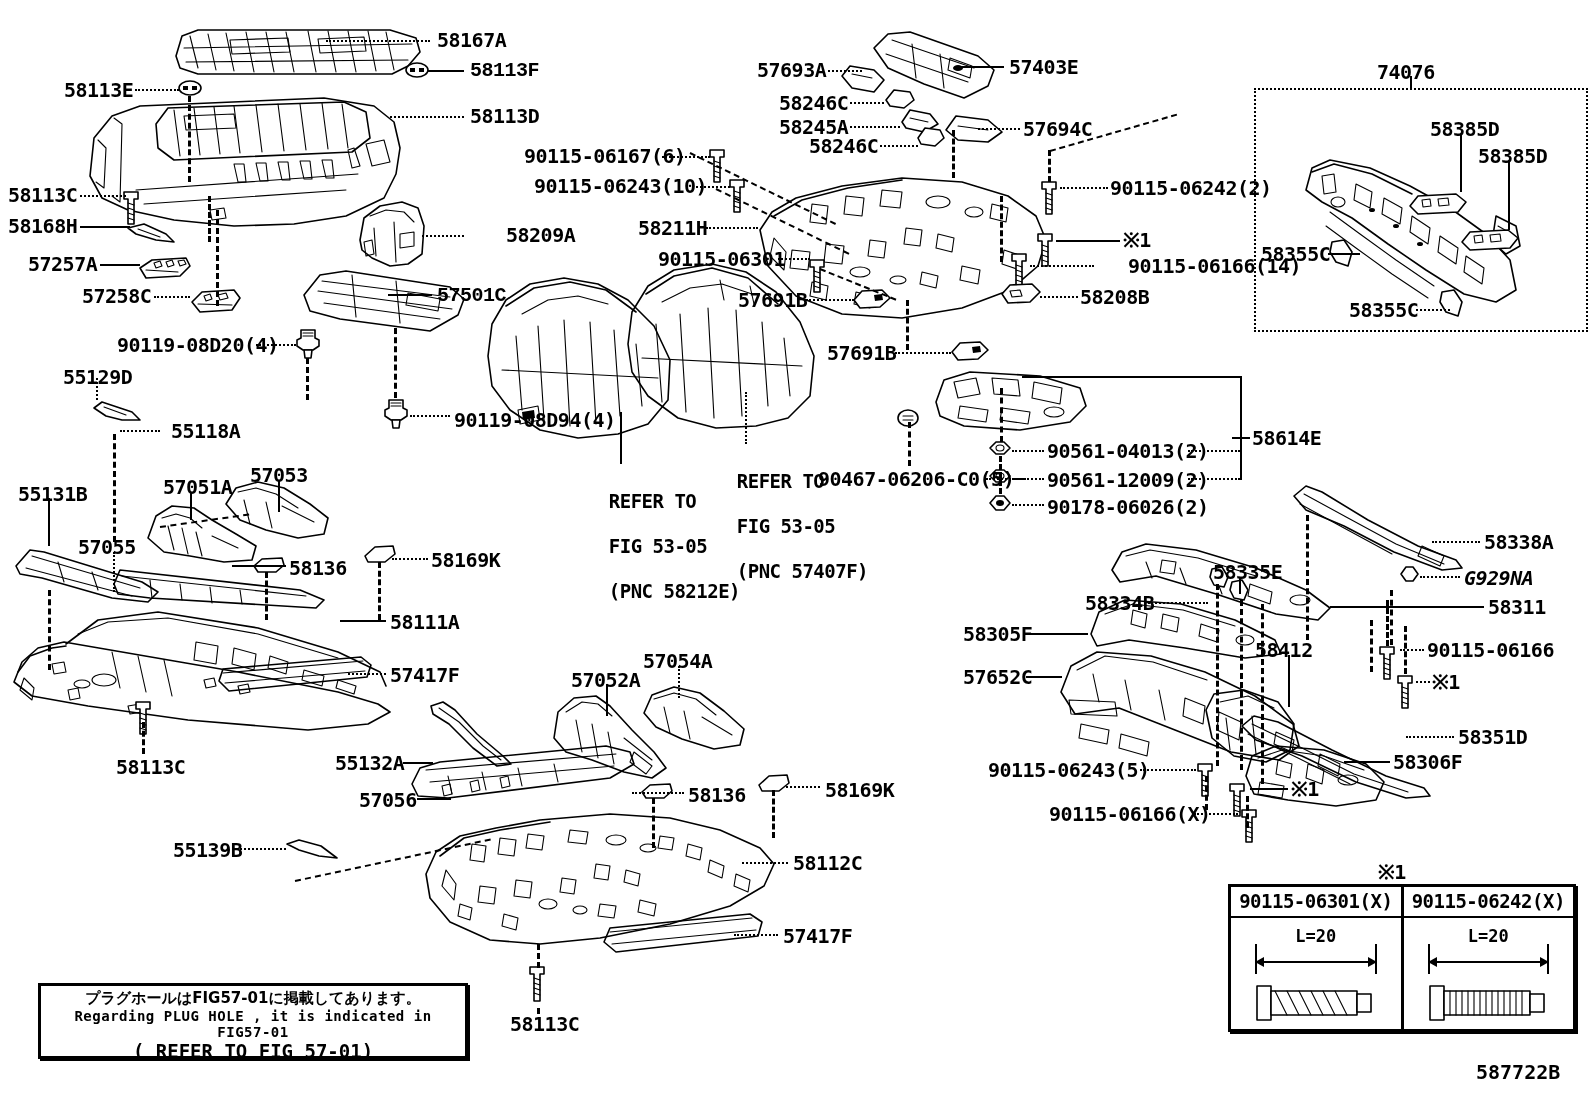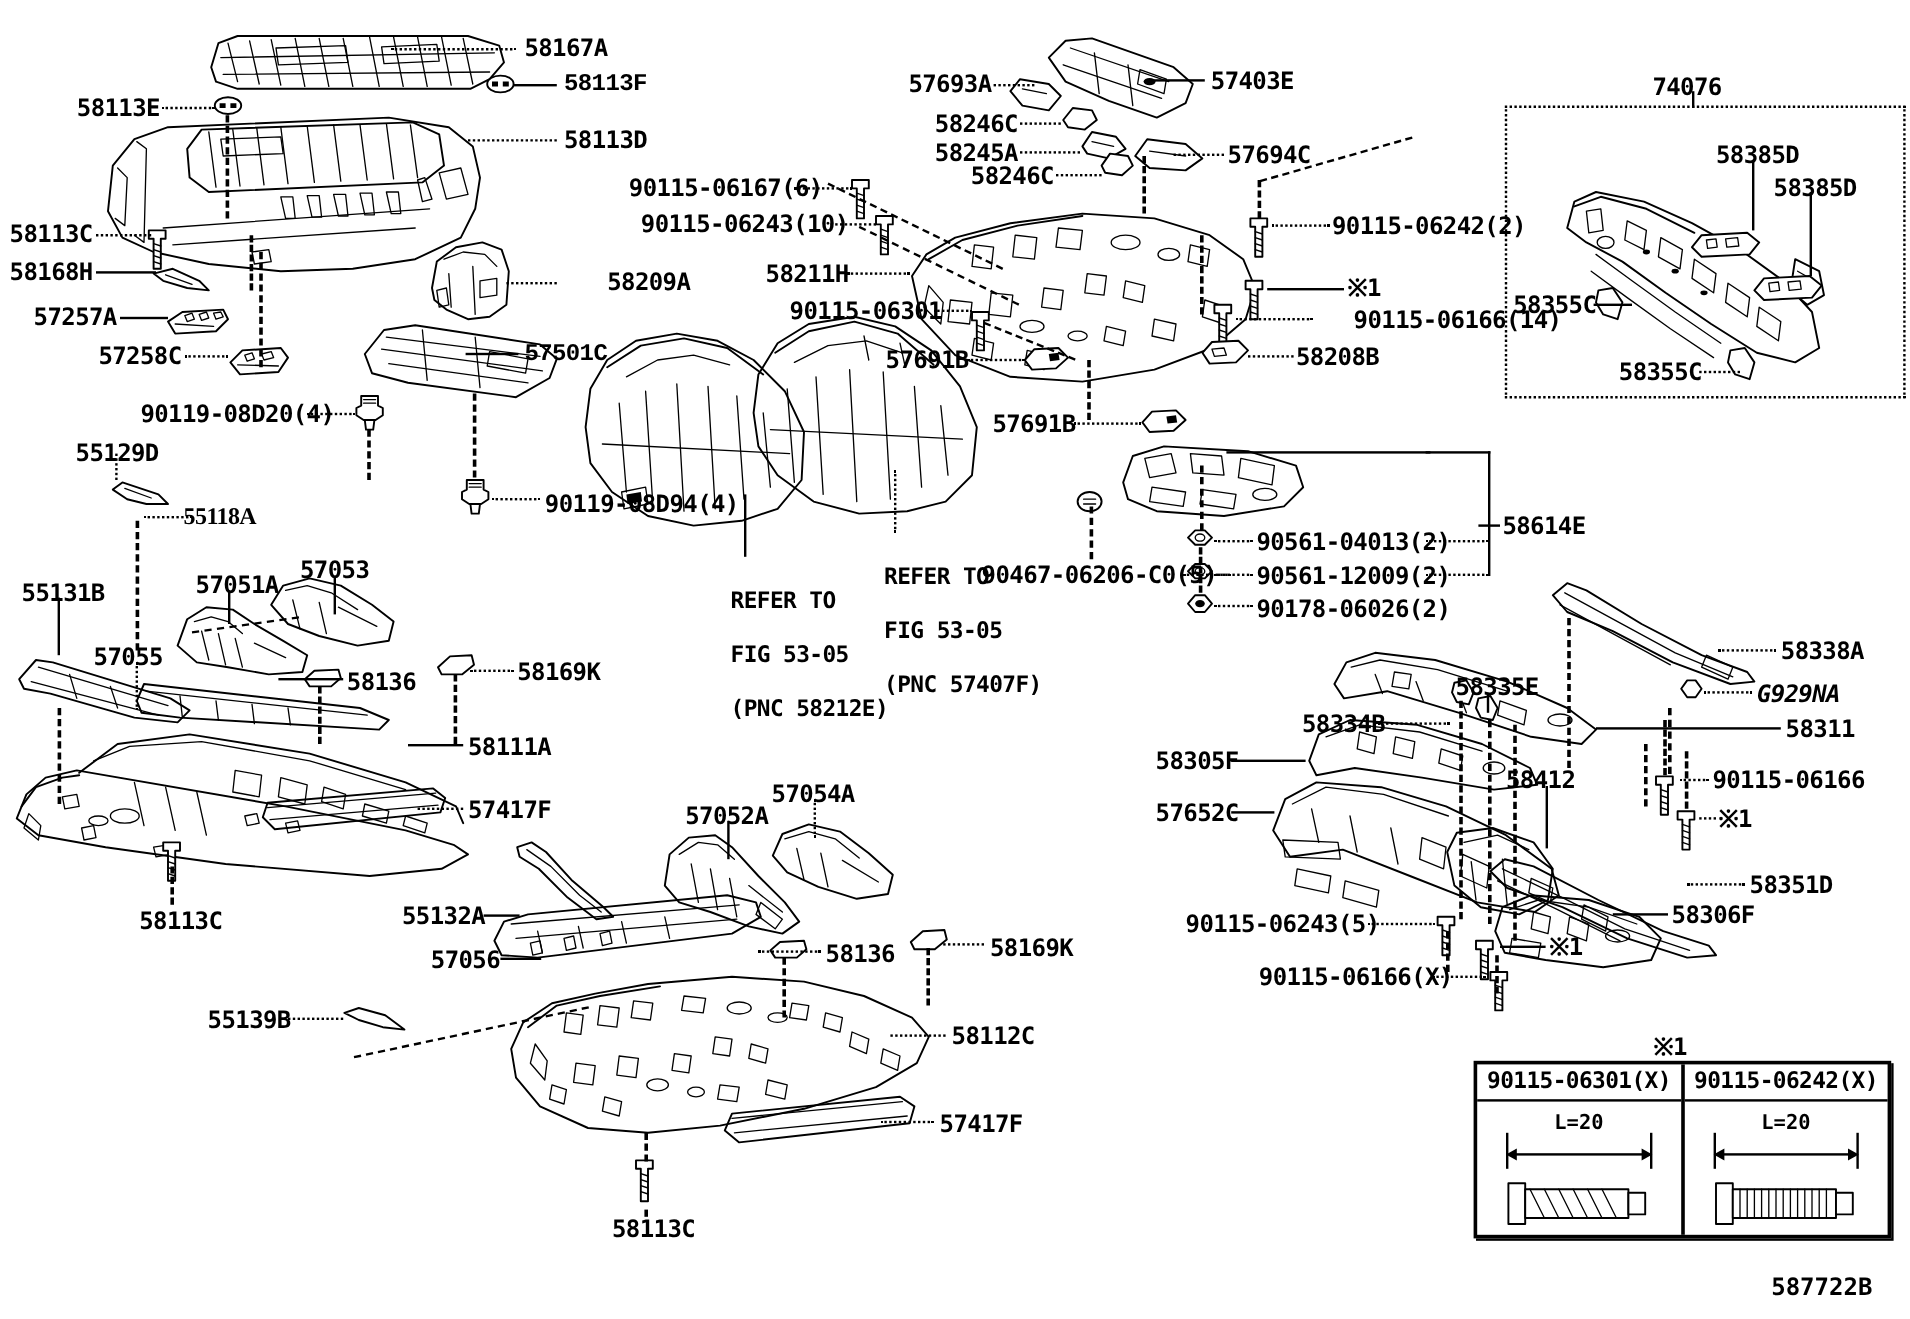--- a/index.html
+++ b/index.html
@@ -885,21 +885,21 @@
   <div class="lbl" style="left:470px;top:106px;">58113D</div>
   <div class="lbl" style="left:8px;top:185px;">58113C</div>
   <div class="lbl" style="left:8px;top:216px;">58168H</div>
   <div class="lbl" style="left:28px;top:254px;">57257A</div>
   <div class="lbl" style="left:82px;top:286px;">57258C</div>
   <div class="lbl" style="left:470px;top:225px;margin-left:36px;">58209A</div>
   <div class="lbl" style="left:437px;top:285px;font-family:Liberation Mono, monospace;">57501C</div>
   <div class="lbl" style="left:117px;top:335px;">90119-08D20(4)</div>
   <div class="lbl" style="left:454px;top:410px;">90119-08D94(4)</div>
   <div class="lbl" style="left:63px;top:367px;">55129D</div>
-  <div class="lbl" style="left:153px;top:421px;font-family:Liberation Serif, serif;">55118A</div>
+  <div class="lbl" style="left:171px;top:421px;">55118A</div>
   <div class="lbl" style="left:18px;top:484px;">55131B</div>
   <div class="lbl" style="left:78px;top:537px;">57055</div>
   <div class="lbl" style="left:163px;top:477px;">57051A</div>
   <div class="lbl" style="left:250px;top:465px;">57053</div>
   <div class="lbl" style="left:289px;top:558px;">58136</div>
   <div class="lbl" style="left:431px;top:550px;">58169K</div>
   <div class="lbl" style="left:390px;top:612px;">58111A</div>
   <div class="lbl" style="left:390px;top:665px;">57417F</div>
   <div class="lbl" style="left:116px;top:757px;">58113C</div>
   <div class="lbl" style="left:335px;top:753px;">55132A</div>
@@ -960,20 +960,25 @@
     <span>(PNC 58212E)</span>
   </div>
   <div class="lbl ml" style="left:693px;top:448px;">
     <span>REFER TO</span><br>
     <span>FIG 53-05</span><br>
     <span>(PNC 57407F)</span>
   </div>
   <div class="vlead" style="left:620px;top:412px;height:52px;"></div>
   <div class="vlead dot" style="left:745px;top:392px;height:52px;"></div>
 
+  <div class="notebox" style="left:38px;top:983px;width:430px;height:76px;">
+    <div class="jp">プラグホールはFIG57-01に掲載してあります。</div>
+    <div class="en">Regarding PLUG HOLE , it is indicated in FIG57-01</div>
+    <div class="rf">( REFER TO FIG 57-01)</div>
+  </div>
 
   <div class="lbl" style="left:1378px;top:862px;">※1</div>
   <div class="legend" style="left:1228px;top:884px;width:348px;height:148px;">
     <div class="cell">
       <div class="chead">90115-06301(X)</div>
       <div class="cbody">
         <div class="dimlabel">L=20</div>
         <div class="tick l"></div>
         <div class="tick r"></div>
         <div class="dimline">

